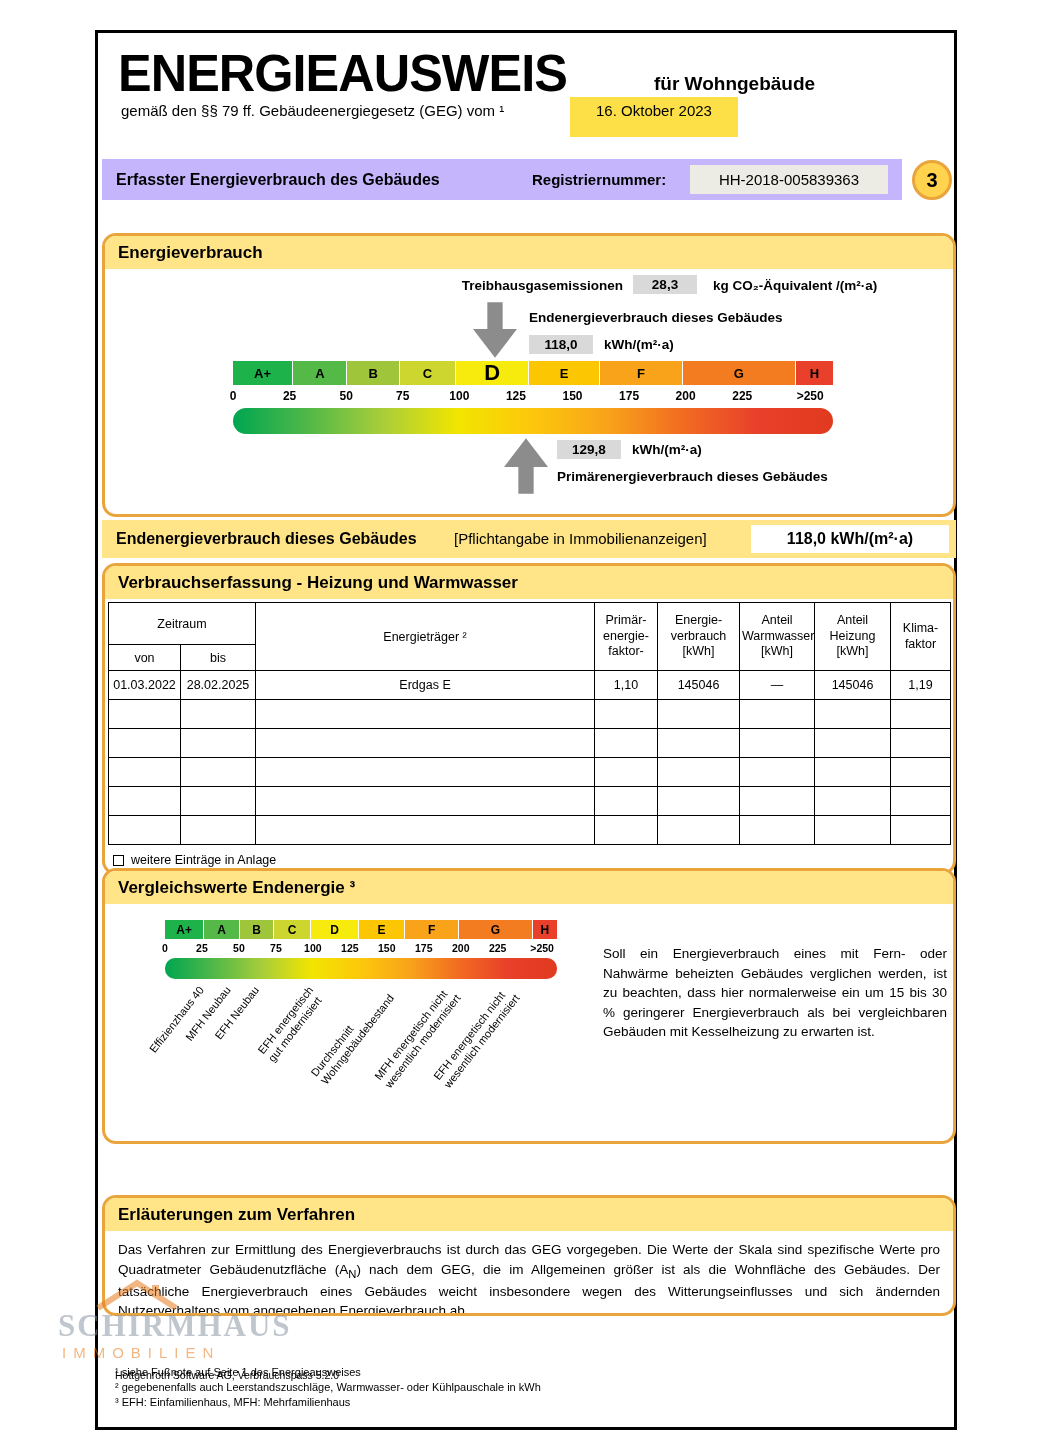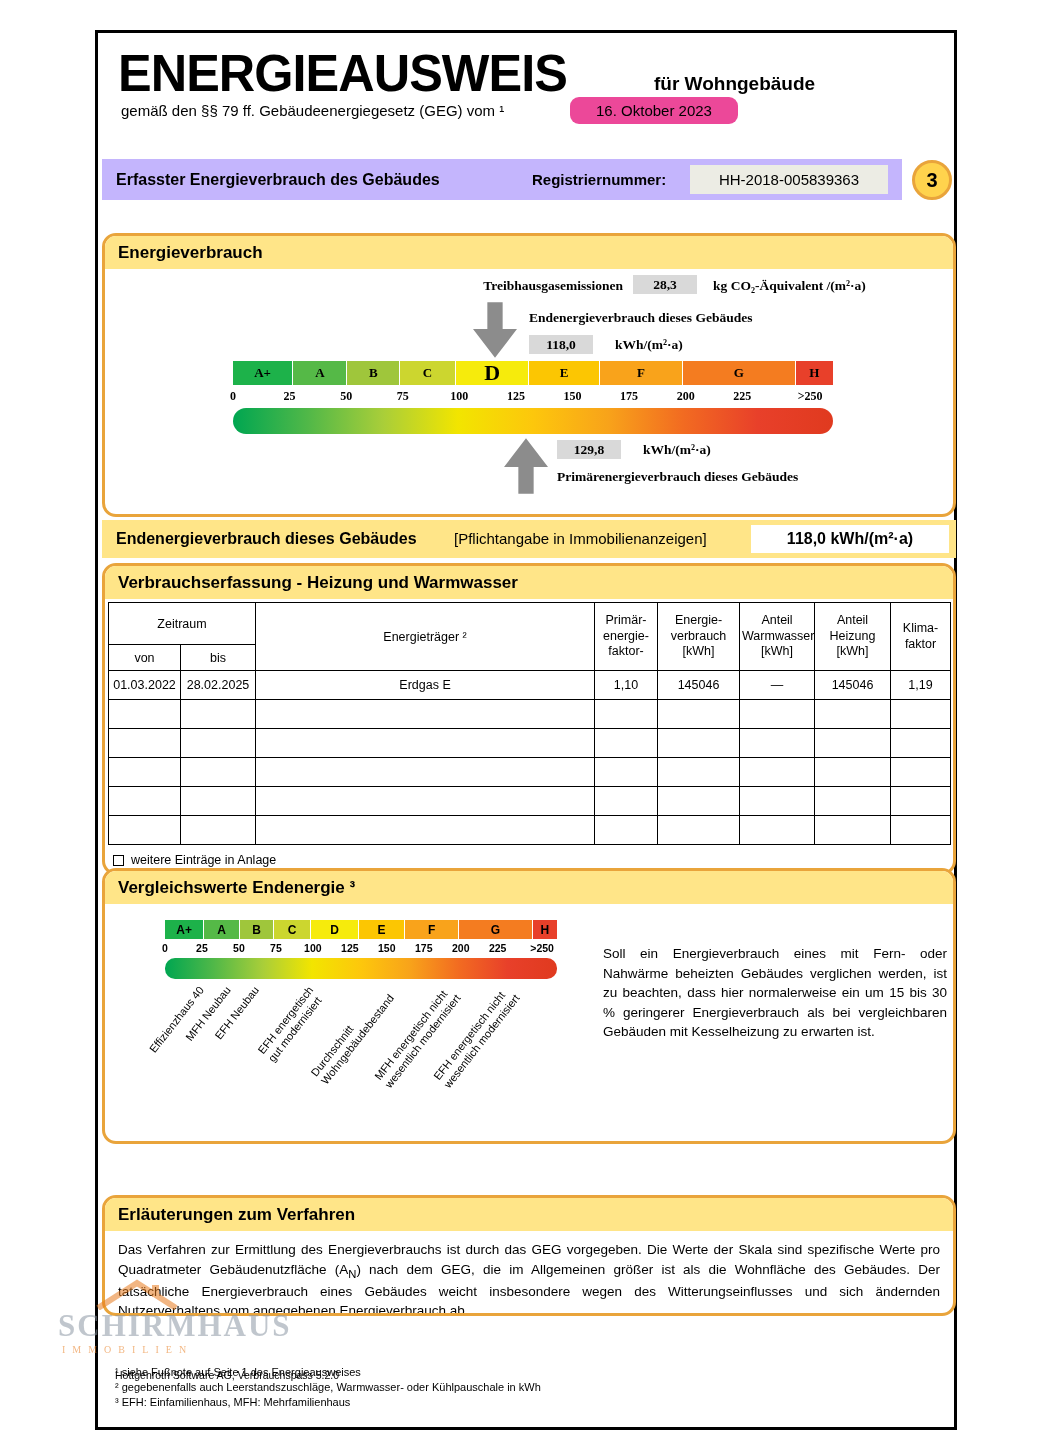--- a/index.html
+++ b/index.html
@@ -8,22 +8,22 @@
   body { position:relative; overflow:hidden; }
 
   .sheet { position:absolute; left:95px; top:30px; width:862px; height:1400px;
     border:3px solid #000; background:#fff; }
 
   
   .doc-title { position:absolute; left:20px; top:10px; font-size:52px; font-weight:bold;
     letter-spacing:-1px; transform:scaleX(.97); transform-origin:left top; white-space:nowrap; }
   .doc-subtitle { position:absolute; left:556px; top:40px; font-size:19px; font-weight:bold; }
   .law-line { position:absolute; left:23px; top:69px; font-size:15px; }
-  .law-date { position:absolute; left:472px; top:64px; width:168px; height:27px; background:#ec4899;
-    font-size:15px; text-align:center; line-height:27px;border-radius:9px; }
+  .law-date { position:absolute; left:472px; top:64px; width:168px; height:40px; background:#fde047;
+    font-size:15px; text-align:center; line-height:27px; }
 
   
   .banner { position:absolute; left:4px; top:126px; width:800px; height:41px; background:#c4b5fd; }
   .banner-title { position:absolute; left:14px; top:0; line-height:41px; font-size:16px; font-weight:bold; }
   .reg-label { position:absolute; left:430px; top:0; line-height:41px; font-size:15px; font-weight:bold; }
   .reg-value { position:absolute; left:588px; top:6px; width:198px; height:29px; background:#ECECE4;
     font-size:15px; text-align:center; line-height:29px; }
   .page-circle { position:absolute; left:814px; top:127px; width:40px; height:40px; border-radius:50%;
     background:#FFD34D; border:3px solid #E9A43B; text-align:center; line-height:34px;
     font-size:20px; font-weight:bold; }
@@ -34,29 +34,29 @@
   .obox-head { height:33px; background:#FFE588; font-size:17px; font-weight:bold;
     line-height:33px; padding-left:13px; }
   .obox-body { position:relative; }
 
   #box-energie { top:200px; height:284px; }
   #box-table   { top:530px; height:312px; }
   #box-compare { top:835px; height:276px; }
   #box-explain { top:1162px; height:121px; }
 
   
-  .chart-body { height:245px;font-family:Liberation Serif, serif; }
+  .chart-body { height:245px; }
   .ghg-row { position:absolute; top:6px; left:0; width:100%; height:20px; }
   .ghg-label { position:absolute; left:0; top:3px; width:518px; text-align:right;
     font-size:13.5px; font-weight:bold; }
   .ghg-box { position:absolute; left:528px; top:0; }
   .ghg-unit { position:absolute; left:608px; top:3px; font-size:13.5px; font-weight:bold; }
   .valbox { display:inline-block; min-width:64px; height:19px; background:#D9D9D9;
     font-size:13.5px; font-weight:bold; text-align:center; line-height:19px; }
-  .unit-b { font-size:13.5px; font-weight:bold; margin-left:22px; }
+  .unit-b { font-size:13.5px; font-weight:bold; margin-left:11px; }
   .arrow-down { position:absolute; left:368px; top:32px; width:44px; height:58px; }
   .arrow-up   { position:absolute; left:399px; top:168px; width:44px; height:58px; }
   .end-label  { position:absolute; left:424px; top:41px; font-size:13.5px; font-weight:bold; }
   .end-val-row  { position:absolute; left:424px; top:66px; }
   .prim-val-row { position:absolute; left:452px; top:171px; }
   .prim-label { position:absolute; left:452px; top:200px; font-size:13.5px; font-weight:bold; }
 
   .scale-letters { position:absolute; display:flex; gap:1px; }
   .scale-letters.big { left:128px; top:92px; width:600px; height:24px; }
   .seg { display:flex; align-items:center; justify-content:center;
@@ -108,22 +108,22 @@
 
   
   .footnotes { position:absolute; left:17px; top:1284px; font-size:11px; line-height:15px;margin-top:48px; }
   .software { position:absolute; left:17px; top:1336px; font-size:10.5px; }
 
   
   .logo { position:absolute; left:58px; top:1278px; width:260px; opacity:.55; pointer-events:none; z-index:5; }
   .logo-roof { position:absolute; left:34px; top:0; }
   .logo-main { position:absolute; left:0; top:30px; font-family:"Liberation Serif", serif;
     font-size:31px; font-weight:bold; color:#8E99A5; letter-spacing:2px; white-space:nowrap; }
-  .logo-sub { position:absolute; left:4px; top:66px; font-family:Liberation Serif, serif;
-    font-size:10px; color:#E87C1E; letter-spacing:7px; white-space:nowrap; }
+  .logo-sub { position:absolute; left:4px; top:66px; font-family:Liberation Sans, sans-serif;
+    font-size:15px; color:#E87C1E; letter-spacing:7px; white-space:nowrap; }
 </style>
 </head>
 <body>
 
 <div class="sheet">
 
   <div class="doc-title">ENERGIEAUSWEIS</div>
   <div class="doc-subtitle">für Wohngebäude</div>
   <div class="law-line">gemäß den §§ 79 ff. Gebäudeenergiegesetz (GEG) vom ¹</div>
   <div class="law-date">16. Oktober 2023</div>

